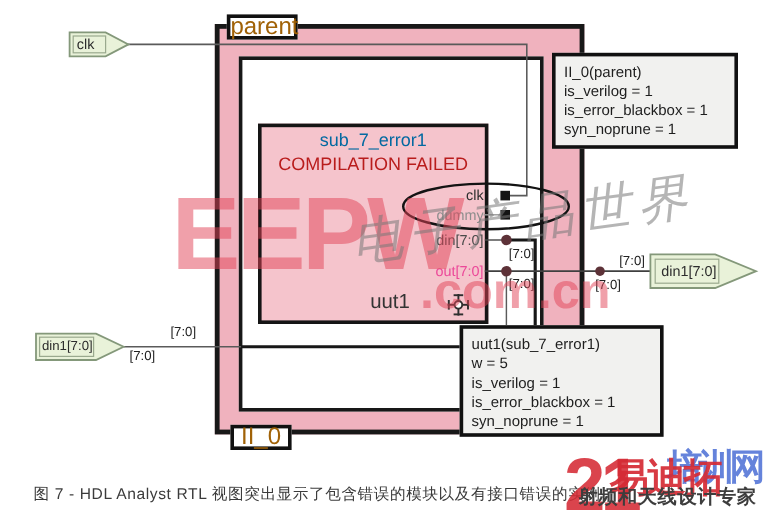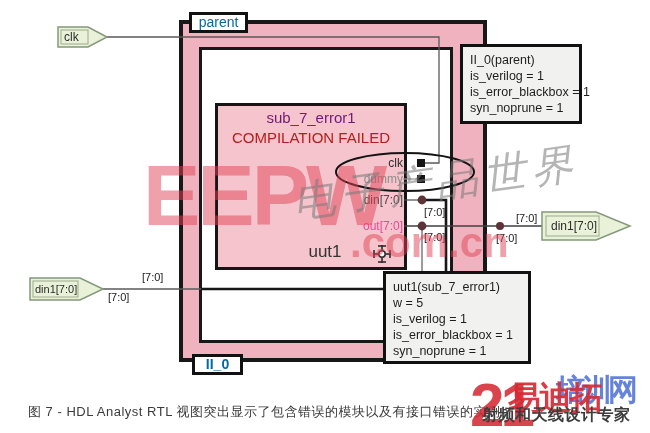--- a/index.html
+++ b/index.html
@@ -7,43 +7,43 @@
     position:relative;width:650px;height:433px;background:#ffffff;overflow:hidden;
     font-family:"Liberation Sans","DejaVu Sans",sans-serif;color:#222;
   }
   .abs{position:absolute;}
   
   .parent-box{left:179px;top:20px;width:308px;height:342px;box-sizing:border-box;
     border:4px solid #181818;background:#f0b2be;z-index:1;}
   .inner-box{left:199px;top:47px;width:254px;height:296px;box-sizing:border-box;
     border:3px solid #181818;background:#ffffff;z-index:2;}
   .tag-box{box-sizing:border-box;border:3px solid #111;background:#fff;z-index:12;
-    font-size:14px;line-height:15px;text-align:center;color:#0369a1;}
+    font-size:20px;line-height:15px;text-align:center;color:#a16207;}
   .tag-parent{left:189px;top:12px;width:59px;height:21px;}
-  .tag-ii0{left:192px;top:354px;width:51px;height:21px;font-weight:bold;}
+  .tag-ii0{left:192px;top:354px;width:51px;height:21px;}
   
   .sub-box{left:215px;top:103px;width:192px;height:167px;box-sizing:border-box;
     border:3px solid #151515;background:#f5c4cc;z-index:3;}
   .sub-title{left:215px;top:109px;width:192px;text-align:center;font-size:15px;
-    color:#701a75;z-index:4;}
+    color:#0369a1;z-index:4;}
   .sub-status{left:215px;top:129px;width:192px;text-align:center;font-size:15px;
     color:#b91c1c;z-index:4;}
   .pin-label{width:74px;text-align:right;font-size:12px;z-index:4;}
   .pin-clk{left:329px;top:156px;color:#2e2e2e;}
   .pin-dummy{left:329px;top:172px;color:#8d8d8d;}
   .pin-din{left:329px;top:193px;color:#4a4a4a;}
   .pin-out{left:329px;top:219px;color:#ec4899;}
   .sub-inst{left:290px;top:242px;width:70px;text-align:center;font-size:17px;color:#333;z-index:4;}
   
   .busl{font-size:11px;color:#222;z-index:6;background:transparent;}
   
   .callout{box-sizing:border-box;border:3px solid #111;background:#f1f1ef;z-index:40;
     padding:5px 7px;font-size:12.5px;line-height:16px;color:#1e1e1e;white-space:nowrap;}
-  .callout-parent{left:460px;top:44px;width:122px;height:80px;}
-  .callout-uut1{left:383px;top:271px;width:148px;height:93px;}
+  .callout-parent{left:460px;top:44px;width:155px;height:80px;}
+  .callout-uut1{left:383px;top:271px;width:170px;height:93px;}
   
   #wires{left:0;top:0;z-index:5;}
   #ports{left:0;top:0;z-index:30;}
   .port-label{font-size:12px;color:#2c2c2c;z-index:31;white-space:nowrap;}
   
   .caption{left:28px;top:403px;width:600px;font-size:13px;color:#3b3b3b;z-index:8;letter-spacing:0.5px;}
   
   .wm{pointer-events:none;}
   .wm-eepw{left:143px;top:152px;font-size:86px;font-weight:bold;letter-spacing:-3px;
     color:rgba(225,65,85,0.5);z-index:50;line-height:1;}

